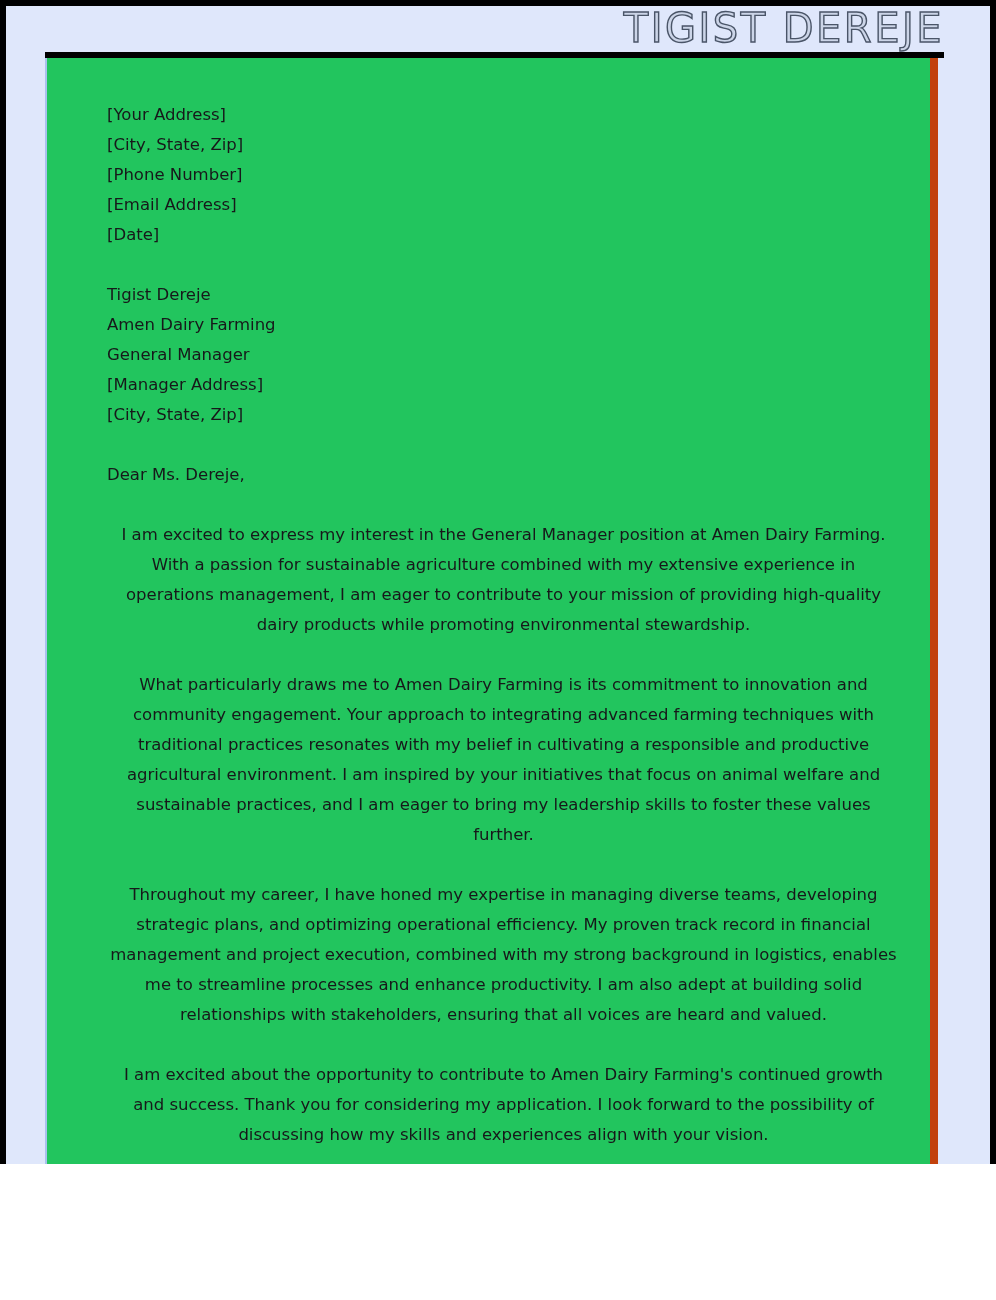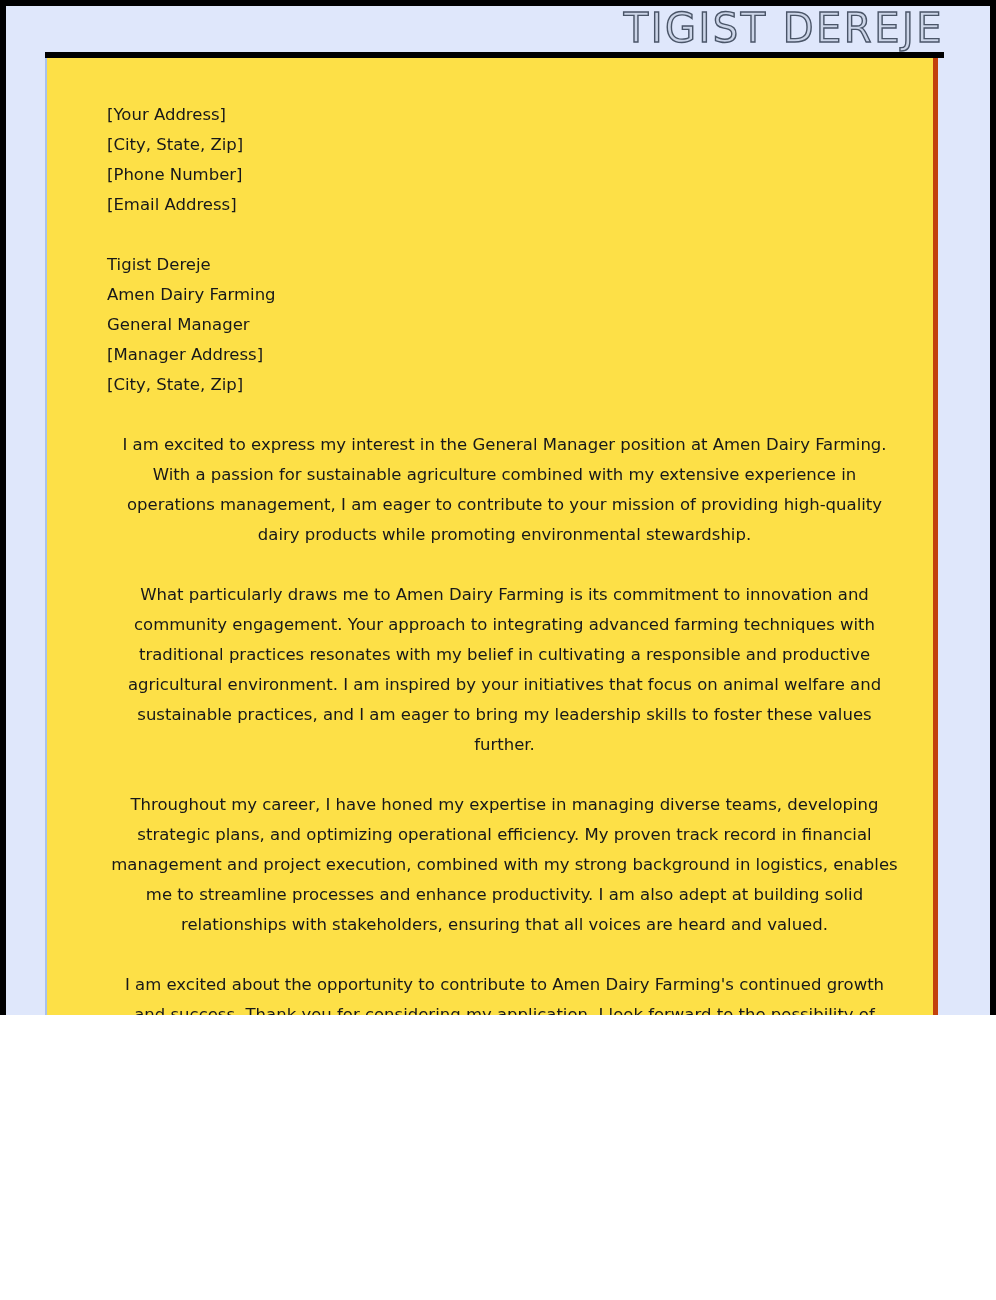--- a/index.html
+++ b/index.html
@@ -4,21 +4,21 @@
 <style>
   html, body {
     margin: 0;
     padding: 0;
     background: #ffffff;
   }
 
   .screen {
     position: relative;
     width: 996px;
-    height: 1015px;
+    height: 1164px;
     background: #000000;
     overflow: hidden;
     font-family: "DejaVu Sans", sans-serif;
   }
 
   
   .margin-band {
     position: absolute;
     left: 6px;
     top: 6px;
@@ -64,23 +64,23 @@
     background: #000000;
   }
 
   
   .page {
     position: absolute;
     left: 39px;
     top: 52px;
     width: 893px;
     height: 1210px;
-    background: #fde047;
+    background: #22c55e;
     border-left: 2px solid #a9c1ed;
-    border-right: 5px solid #c2410c;
+    border-right: 8px solid #c2410c;
     box-sizing: border-box;
   }
 
   .page-inner {
     padding: 42px 30px 0 60px;
     box-sizing: border-box;
     height: 100%;
     position: relative;
   }
 
@@ -158,30 +158,32 @@
     <div class="header-rule"></div>
 
     <div class="page">
       <div class="page-inner letter-body">
 
         <div class="addr-block">
           <span class="addr-line">[Your Address]</span>
           <span class="addr-line">[City, State, Zip]</span>
           <span class="addr-line">[Phone Number]</span>
           <span class="addr-line">[Email Address]</span>
+          <span class="addr-line">[Date]</span>
         </div>
 
         <div class="recipient-block">
           <span class="addr-line">Tigist Dereje</span>
           <span class="addr-line">Amen Dairy Farming</span>
           <span class="addr-line">General Manager</span>
           <span class="addr-line">[Manager Address]</span>
           <span class="addr-line">[City, State, Zip]</span>
         </div>
 
+        <p class="salutation">Dear Ms. Dereje,</p>
 
         <p class="para">I am excited to express my interest in the General Manager position at Amen Dairy Farming. With a passion for sustainable agriculture combined with my extensive experience in operations management, I am eager to contribute to your mission of providing high-quality dairy products while promoting environmental stewardship.</p>
         <p class="para">What particularly draws me to Amen Dairy Farming is its commitment to innovation and community engagement. Your approach to integrating advanced farming techniques with traditional practices resonates with my belief in cultivating a responsible and productive agricultural environment. I am inspired by your initiatives that focus on animal welfare and sustainable practices, and I am eager to bring my leadership skills to foster these values further.</p>
         <p class="para">Throughout my career, I have honed my expertise in managing diverse teams, developing strategic plans, and optimizing operational efficiency. My proven track record in financial management and project execution, combined with my strong background in logistics, enables me to streamline processes and enhance productivity. I am also adept at building solid relationships with stakeholders, ensuring that all voices are heard and valued.</p>
         <p class="para">I am excited about the opportunity to contribute to Amen Dairy Farming's continued growth and success. Thank you for considering my application. I look forward to the possibility of discussing how my skills and experiences align with your vision.</p>
 
         <p class="closing">Warm regards,</p>
         <p class="signature-name">[Your Name]</p>
 
       </div>

